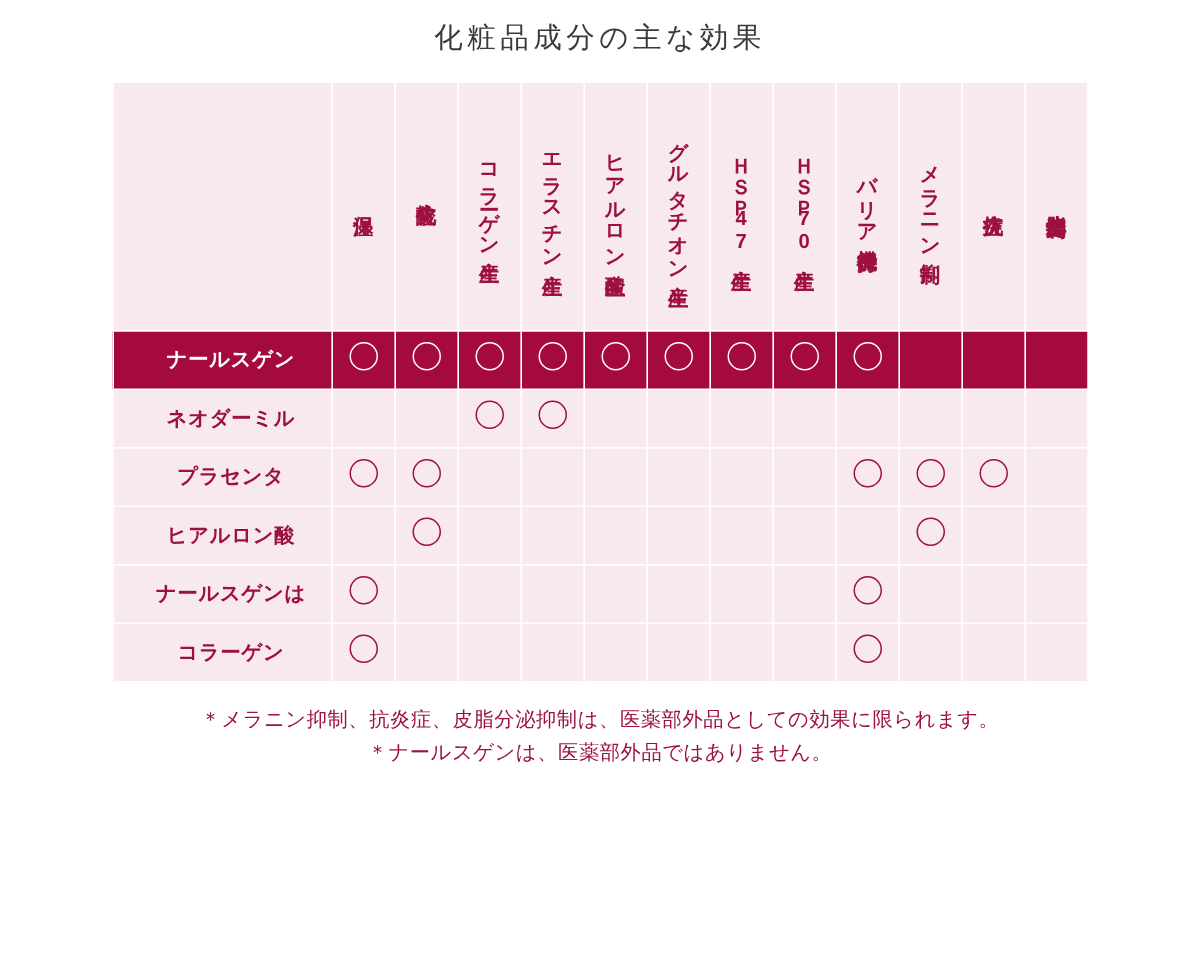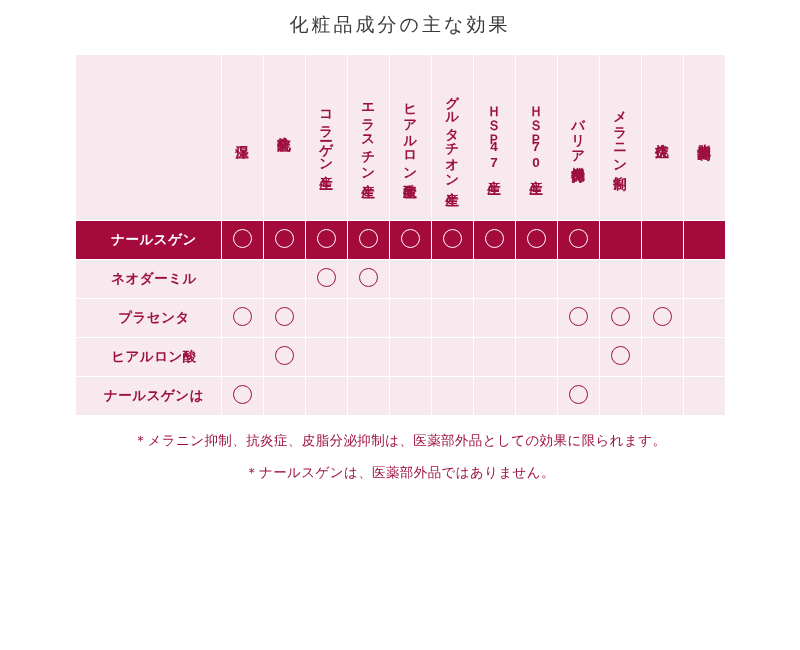--- a/index.html
+++ b/index.html
@@ -100,21 +100,21 @@
     border-color: #ffffff;
   }
   .notes {
     margin-top: 14px;
     text-align: center;
     color: #9d1041;
     font-size: 13.5px;
     line-height: 1.65;
     letter-spacing: 0.4px;
   }
-  .notes div { white-space: nowrap; margin-top: 10px; }
+  .notes div { white-space: nowrap; }
 </style>
 </head>
 <body>
 
 <div id="root">
 
   <div class="title">化粧品成分の主な効果</div>
 
   <table class="matrix">
     <thead>
@@ -213,20 +213,37 @@
           <td class="cell"></td>
           <td class="cell"></td>
           <td class="cell"></td>
           <td class="cell"></td>
           <td class="cell"></td>
           <td class="cell"><span class="circle"></span></td>
           <td class="cell"></td>
           <td class="cell"></td>
           <td class="cell"></td>
         </tr>
+        <tr>
+          <td class="row-label">
+            <span>コラーゲン</span>
+          </td>
+          <td class="cell"><span class="circle"></span></td>
+          <td class="cell"></td>
+          <td class="cell"></td>
+          <td class="cell"></td>
+          <td class="cell"></td>
+          <td class="cell"></td>
+          <td class="cell"></td>
+          <td class="cell"></td>
+          <td class="cell"><span class="circle"></span></td>
+          <td class="cell"></td>
+          <td class="cell"></td>
+          <td class="cell"></td>
+        </tr>
       </tbody>
   </table>
 
   <div class="notes">
       <div>＊メラニン抑制、抗炎症、皮脂分泌抑制は、医薬部外品としての効果に限られます。</div>
       <div>＊ナールスゲンは、医薬部外品ではありません。</div>
     </div>
 
 </div>
 

